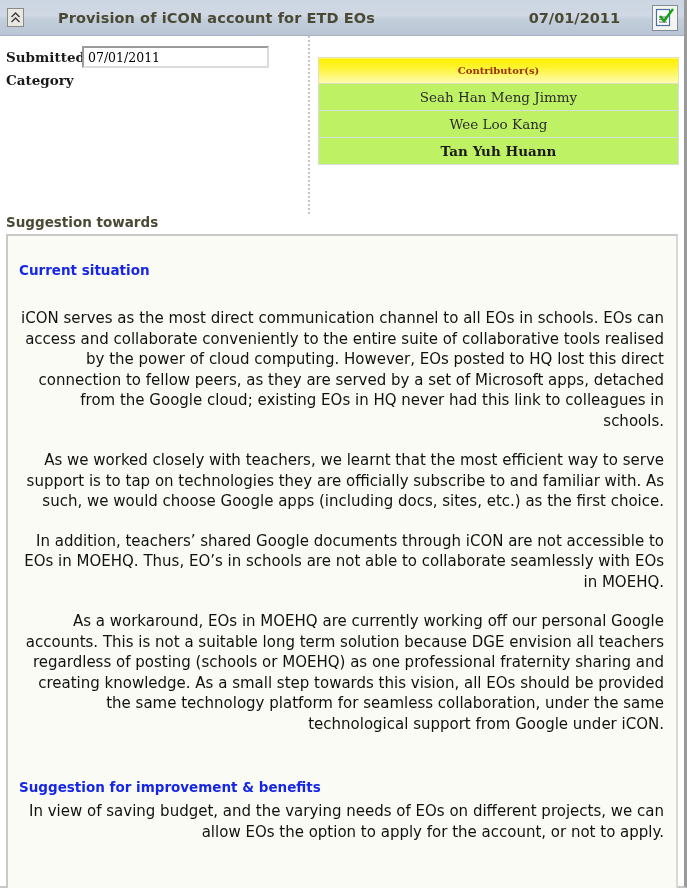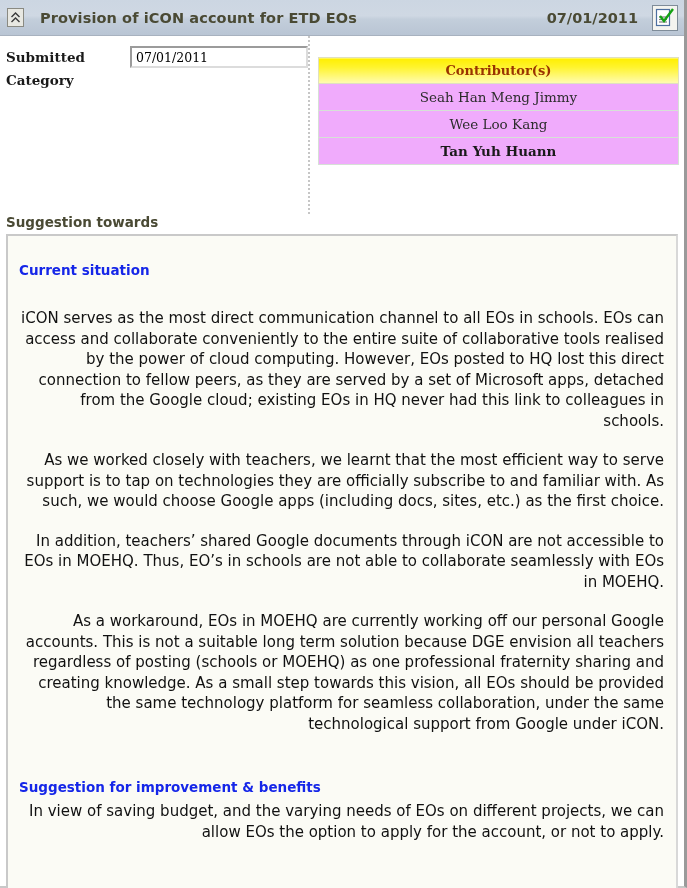--- a/index.html
+++ b/index.html
@@ -21,20 +21,21 @@
 
   
   .titlebar {
     position: relative;
     height: 36px;
     background: linear-gradient(to bottom, #ccd6e2 0%, #cfd8e3 45%, #c3cedb 55%, #b9c5d4 100%);
     border-bottom: 1px solid #a8b2bf;
     display: flex;
     align-items: center;
     padding: 0 6px 0 7px;
+    gap: 18px;
   }
   .collapse-btn {
     width: 17px; height: 19px;
     background: #e8e8e2;
     border: 1px solid #8a8a82;
     display: flex; align-items: center; justify-content: center;
     flex: 0 0 auto;
     cursor: pointer;
   }
   .collapse-btn svg { display: block; }
@@ -73,21 +74,20 @@
   .meta-left {
     width: 310px;
     flex: 0 0 310px;
     padding: 9px 0 0 6px;
     border-right: 2px dotted #c6c6c6;
   }
   .field-row {
     display: flex;
     align-items: center;
     height: 23px;
-    gap: 48px;
   }
   .field-label {
     width: 76px;
     flex: 0 0 76px;
     font-family: "DejaVu Serif", "Liberation Serif", serif;
     font-weight: bold;
     font-size: 13.5px;
     color: #1a1a1a;
     line-height: 22px;
   }
@@ -115,27 +115,27 @@
     border-collapse: collapse;
     table-layout: fixed;
   }
   table.contrib td {
     border: 1px solid #d6e0d6;
     text-align: center;
     height: 27px;
     font-family: "DejaVu Serif", "Liberation Serif", serif;
     font-size: 13.5px;
     color: #2c2c2c;
-    background: #f0abfc;
+    background: #bef264;
   }
   table.contrib td.hdr {
     background: linear-gradient(to bottom, #ffef00 0%, #fff42e 35%, #fffcb4 100%);
     color: #993300;
     font-weight: bold;
-    font-size: 13px;
+    font-size: 10px;
     height: 26px;
     border: 1px solid #e0e0c0;
     margin-top: 38px;
   }
   table.contrib td.bold { font-weight: bold; color: #1a1a1a; }
 
   
   .section-label {
     font-size: 13.5px;
     font-weight: bold;

